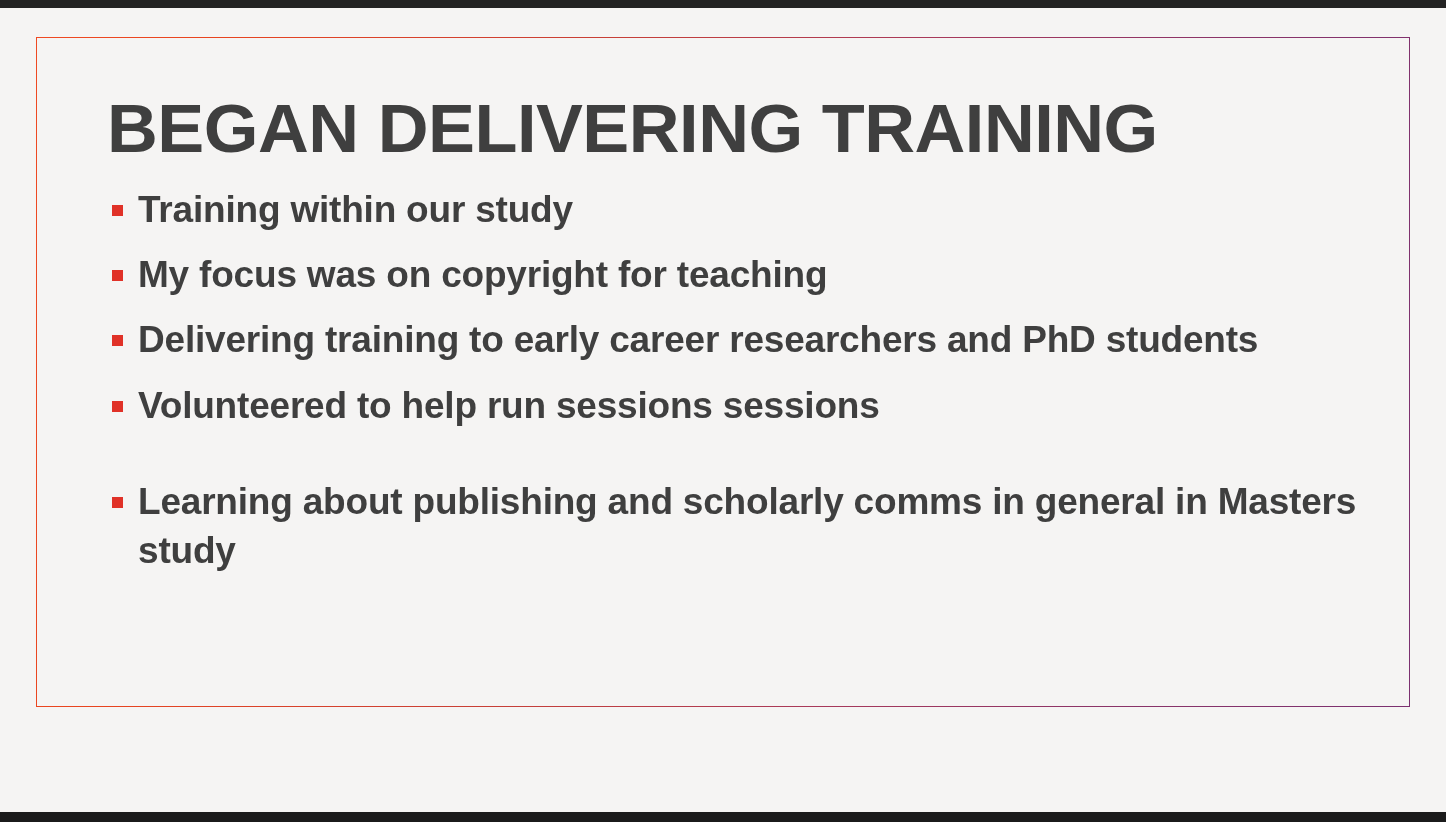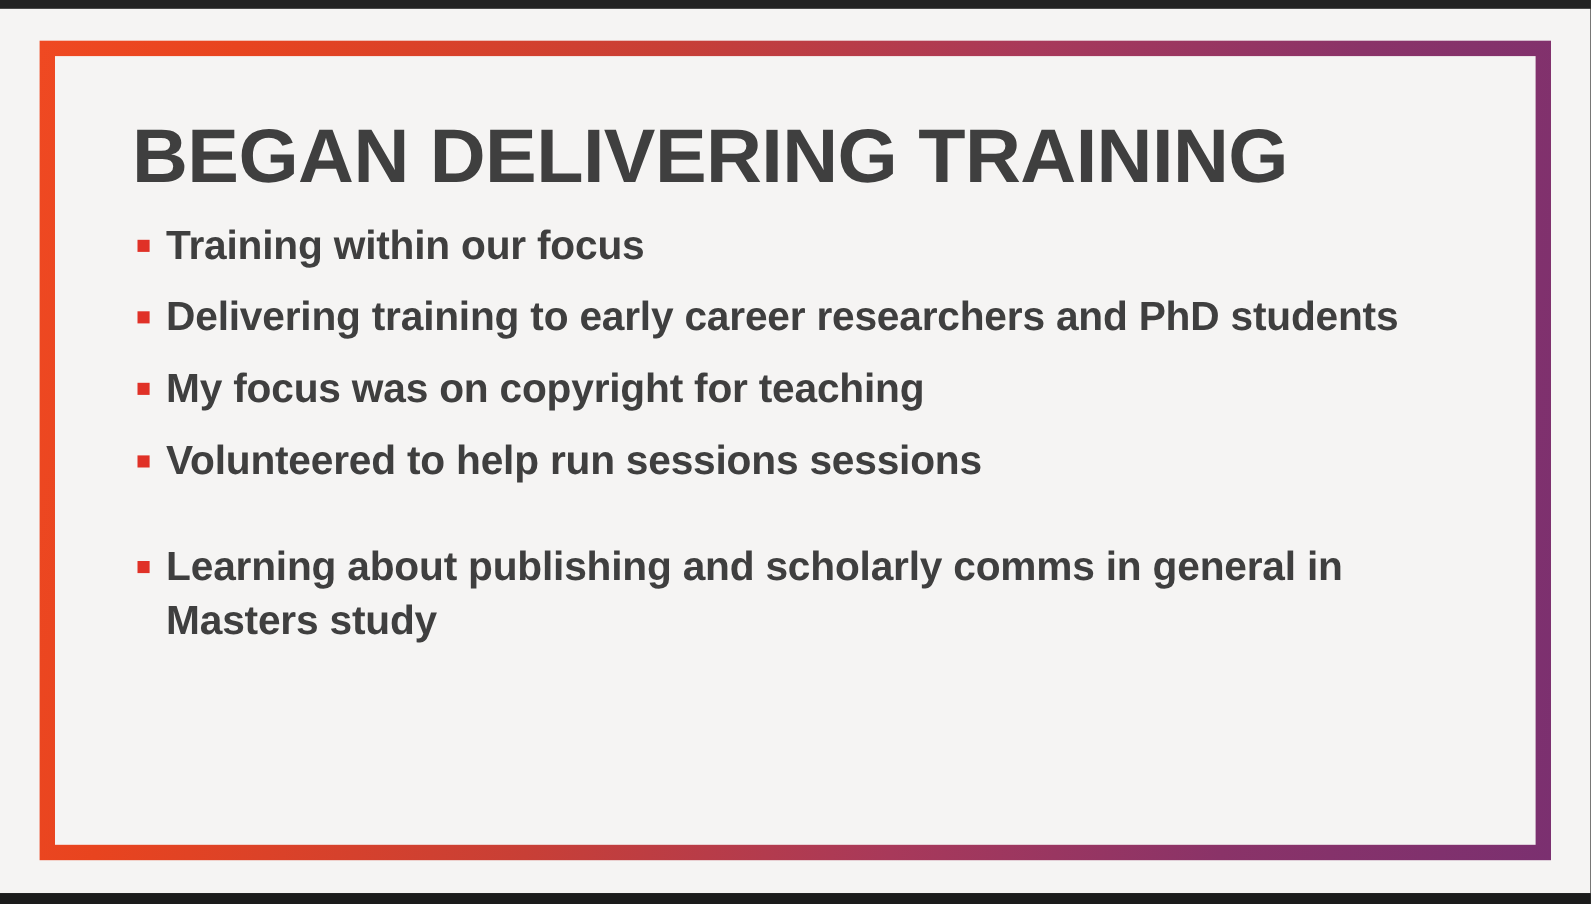--- a/index.html
+++ b/index.html
@@ -46,23 +46,23 @@
     height: 804px;
     background: #f5f4f3;
   }
 
   
   .frame {
     position: absolute;
     left: 36px;
     top: 29px;
     width: 1374px;
-    height: 745px;
+    height: 670px;
     background: linear-gradient(100deg, #ef4922 0%, #e8441f 12%, #c83f36 38%, #a8395a 60%, #8a3368 80%, #7b3070 100%);
-    padding: 14px;
+    padding: 1px;
     box-sizing: border-box;
   }
   .frame-inner {
     width: 100%;
     height: 100%;
     background: #f5f4f3;
     box-sizing: border-box;
     position: relative;
   }
 
@@ -132,31 +132,31 @@
       <div class="frame-inner">
 
         <div class="content">
 
           <h1 class="slide-title">BEGAN DELIVERING TRAINING</h1>
 
           <ul class="bullets">
 
             <li class="bullet">
               <span class="bullet-marker"></span>
-              <span class="bullet-text">Training within our focus</span>
+              <span class="bullet-text">Training within our study</span>
+            </li>
+
+            <li class="bullet">
+              <span class="bullet-marker"></span>
+              <span class="bullet-text">My focus was on copyright for teaching</span>
             </li>
 
             <li class="bullet">
               <span class="bullet-marker"></span>
               <span class="bullet-text">Delivering training to early career researchers and PhD students</span>
-            </li>
-
-            <li class="bullet">
-              <span class="bullet-marker"></span>
-              <span class="bullet-text">My focus was on copyright for teaching</span>
             </li>
 
             <li class="bullet">
               <span class="bullet-marker"></span>
               <span class="bullet-text">Volunteered to help run sessions sessions</span>
             </li>
 
             <li class="bullet">
               <span class="bullet-marker"></span>
               <span class="bullet-text">Learning about publishing and scholarly comms in general in Masters study</span>

